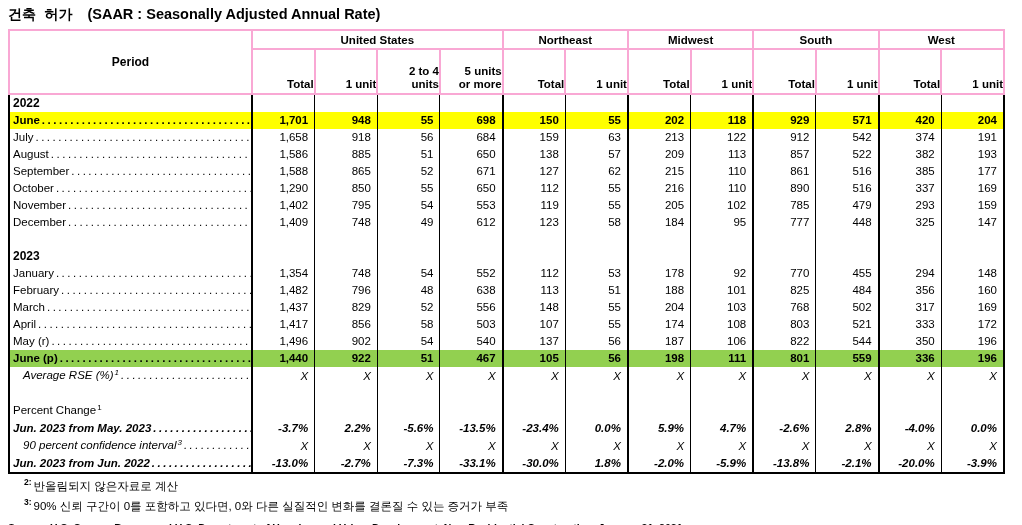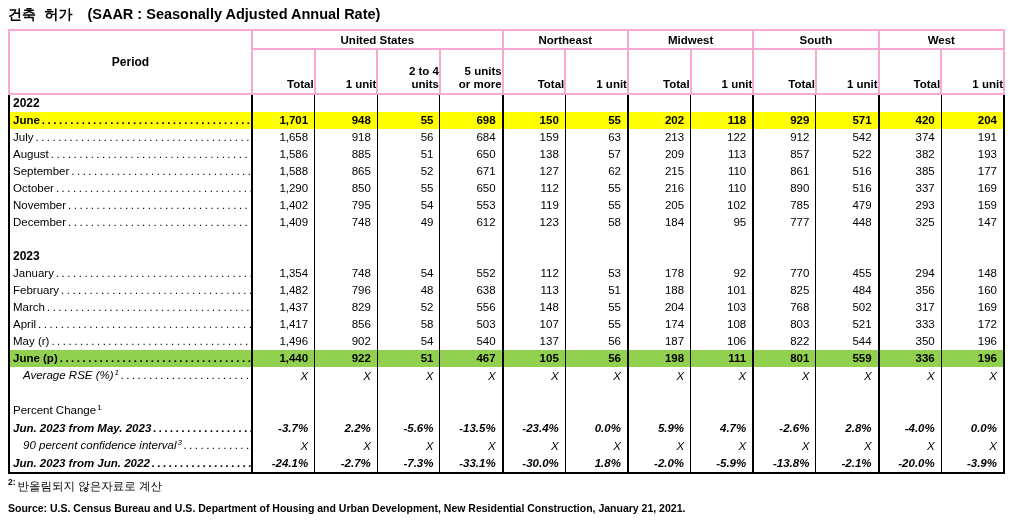--- a/index.html
+++ b/index.html
@@ -34,21 +34,21 @@
   .leader::after { content:"...................................................................................................."; letter-spacing:2.5px; }
 
   tr.section-row td.pcell { font-weight:bold; font-size:12px; }
   tr.hl-yellow { background:#FFFF00; }
   tr.hl-green  { background:#92D050; }
   tr.bold td { font-weight:bold; }
   tr.italic td { font-style:italic; }
   tr.bi td { font-weight:bold; font-style:italic; }
 
   .footnotes { margin-top:3px; font-size:11.5px; }
-  .fn { margin:0 0 3px 0; }
+  .fn { margin:0 0 3px 16px; }
   .fn sup { font-size:8.5px; font-weight:bold; margin-right:2px; }
   .source { font-weight:bold; font-size:10.5px; margin-top:8px; }
 </style>
 </head>
 <body>
 
 <div class="page">
   <div class="title">
     <span class="ko">건축 허가</span><span class="en">(SAAR : Seasonally Adjusted Annual Rate)</span>
   </div>
@@ -514,33 +514,34 @@
           <td class="v gs">X</td>
           <td class="v">X</td>
         </tr>
         <tr class="bi">
           <td class="pcell">
             <div class="pflex">
               <span class="lbl">Jun. 2023 from Jun. 2022</span>
               <span class="leader"></span>
             </div>
           </td>
-          <td class="v gs">-24.1%</td>
+          <td class="v gs">-13.0%</td>
           <td class="v">-2.7%</td>
           <td class="v">-7.3%</td>
           <td class="v">-33.1%</td>
           <td class="v gs">-30.0%</td>
           <td class="v">1.8%</td>
           <td class="v gs">-2.0%</td>
           <td class="v">-5.9%</td>
           <td class="v gs">-13.8%</td>
           <td class="v">-2.1%</td>
           <td class="v gs">-20.0%</td>
           <td class="v">-3.9%</td>
         </tr>
       </tbody>
   </table>
 
   <div class="footnotes">
     <div class="fn"><sup>2:</sup><span>반올림되지 않은자료로 계산</span></div>
+    <div class="fn"><sup>3:</sup><span>90% 신뢰 구간이 0를 포함하고 있다면, 0와 다른 실질적인 변화를 결론질 수 있는 증거가 부족</span></div>
     <div class="source">Source: U.S. Census Bureau and U.S. Department of Housing and Urban Development, New Residential Construction, January 21, 2021.</div>
   </div>
 </div>
 
 </body></html>

